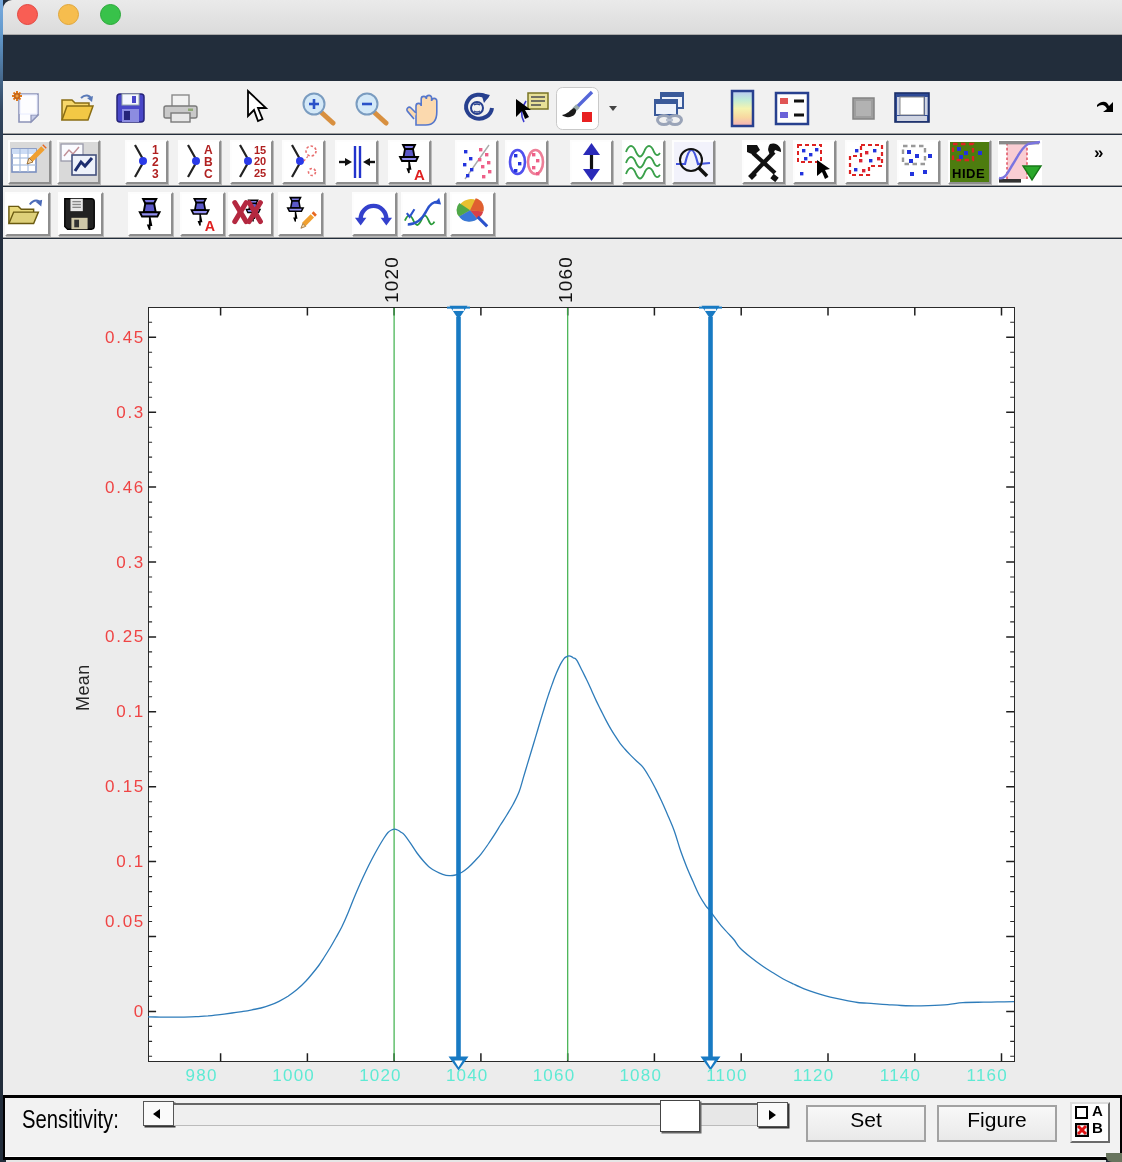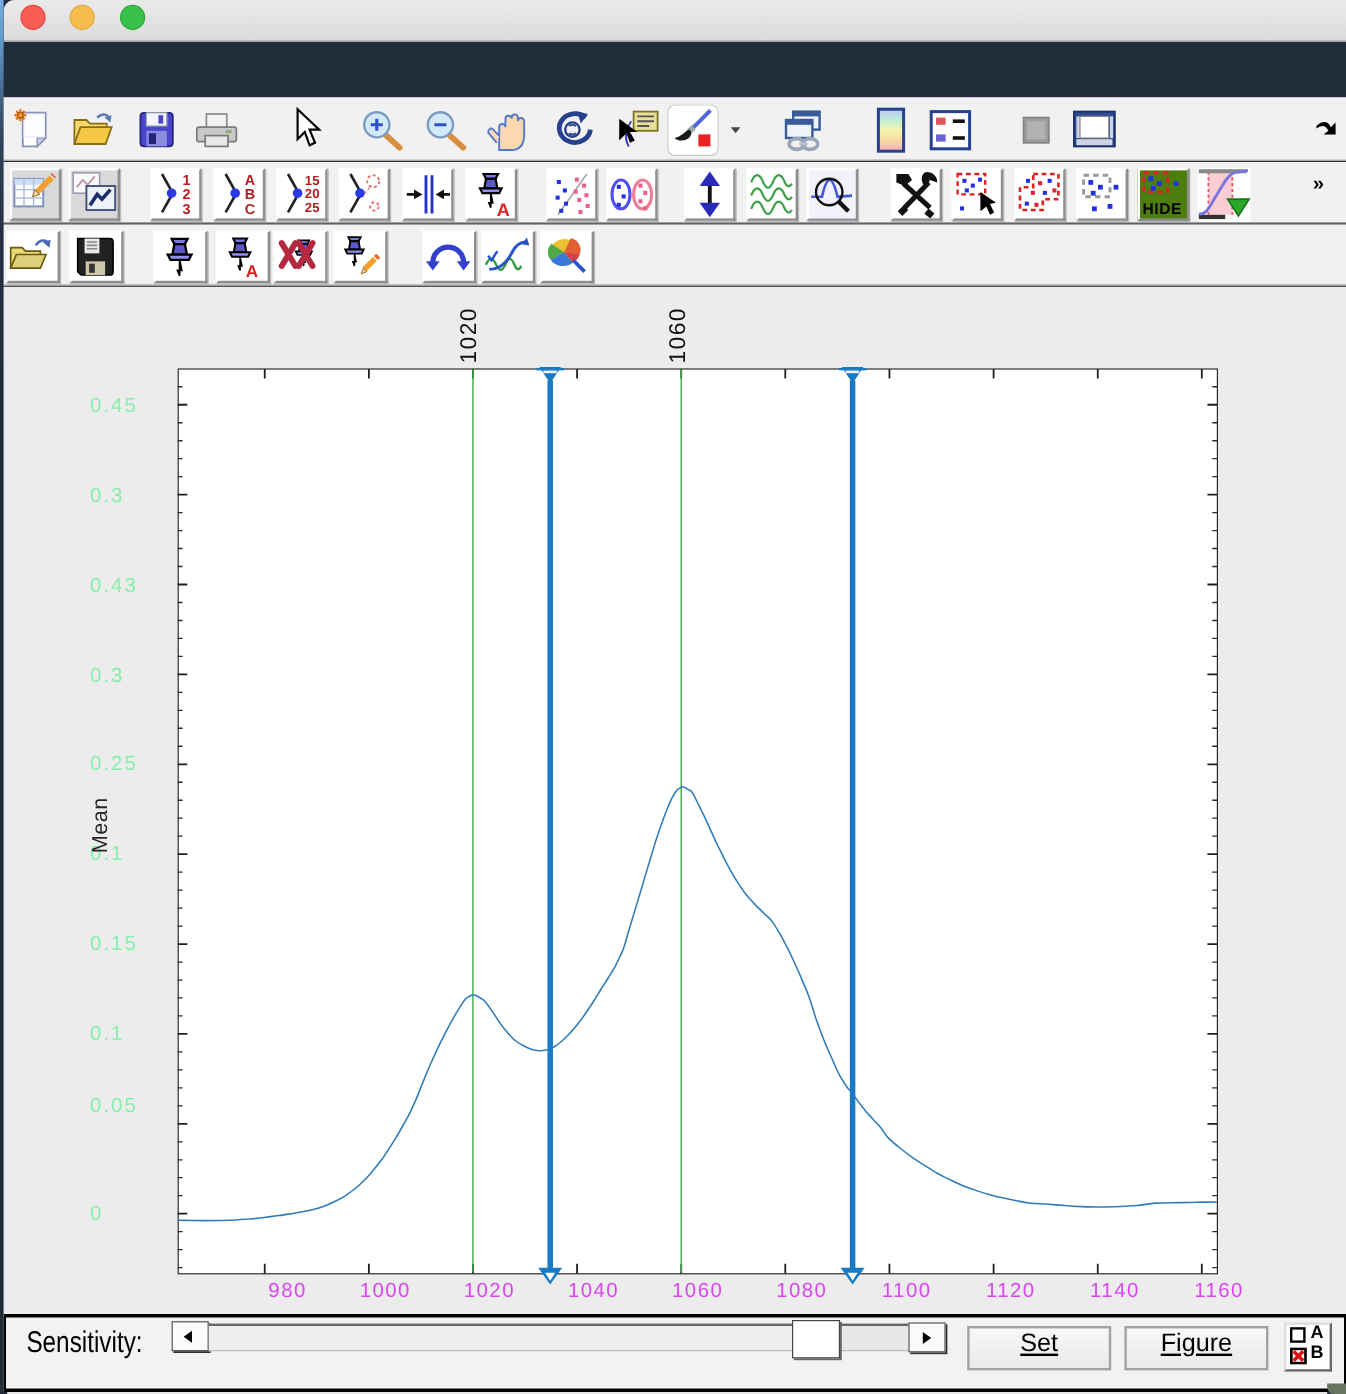--- a/index.html
+++ b/index.html
@@ -11,25 +11,25 @@
 #menubar { left:3px; top:36px; width:1119px; height:44px; background:#f9f9f9; border-bottom:1px solid #cfcfcf; }
 #menubar span { top:8px; position:absolute; font-size:21px; color:#151515; transform-origin:0 50%; }
 .tbar { left:3px; width:1119px; background:#f1f1f1; }
 #tb1 { top:81px; height:53px; border-bottom:1px solid #9e9e9e; }
 #tb2 { top:135px; height:51px; border-bottom:1px solid #9e9e9e; }
 #tb3 { top:187px; height:51px; border-bottom:1px solid #9e9e9e; }
 #figarea { left:3px; top:239px; width:1119px; height:857px; background:#ececec; }
 .btn2 { position:absolute; background:#fff; border:2px solid; border-color:#fdfdfd #8e8e8e #8e8e8e #fdfdfd; box-shadow:1px 1px 0 #bbb; }
 #panel { left:3px; top:1095px; width:1119px; height:65px; background:#f2f2f2; border:2px solid #000; border-top-width:3px; border-bottom-width:3.5px; box-shadow:inset 0 -1px 0 #fff; }
 #sens { position:absolute; left:17px; top:7px; font-size:25px; color:#000; transform:scaleX(0.81); transform-origin:0 0; }
-.pbtn { position:absolute; top:7px; height:37px; background:linear-gradient(#f8f8f8,#e9e9e9); border:2px solid #a2a2a2; font-size:21px; text-align:center; line-height:25px; color:#000;text-decoration:underline; }
+.pbtn { position:absolute; top:7px; height:37px; background:linear-gradient(#f8f8f8,#e9e9e9); border:2px solid #a2a2a2; font-size:21px; text-align:center; line-height:25px; color:#000; }
 .sbtn { position:absolute; background:#fafafa; border:1px solid #555; box-shadow:1.5px 1.5px 0 #333; }
 #plotsvg { left:0; top:0; width:1122px; height:1162px; pointer-events:none; }
-.yl { position:absolute; right:977px; width:70px; font-size:17px; color:#86efac; letter-spacing:1.7px; }
-.xl { position:absolute; top:1066px; width:70px; text-align:right; font-size:17px; color:#d946ef; letter-spacing:1.2px; }
+.yl { position:absolute; right:977px; width:70px; text-align:right; font-size:17px; color:#ef4444; letter-spacing:1.7px; }
+.xl { position:absolute; top:1066px; width:70px; text-align:left; font-size:17px; color:#5eead4; letter-spacing:1.2px; }
 .rot { position:absolute; font-size:19px; color:#111; transform:rotate(-90deg); transform-origin:0 0; white-space:nowrap; letter-spacing:1.2px; }
 #mean { position:absolute; font-size:18px; color:#262626; transform:rotate(-90deg); transform-origin:0 0; letter-spacing:0.4px; }
 .tri { position:absolute; width:0; height:0; }
 </style></head><body>
 <div id="win">
   <div class="abs" style="left:0;top:0;width:3px;height:1162px;background:linear-gradient(#79abdf 0px,#6198cb 35px,#32465f 110px,#242f40 200px,#222d3b 320px)"></div>
   <div class="abs" style="left:6px;top:1160px;width:1100px;height:2px;background:#e6e6e6"></div>
   <div class="abs" style="left:1106px;top:1153px;width:16px;height:9px;background:#68755e;z-index:3;border-bottom-left-radius:6px"></div>
   <div class="abs" id="titlebar"></div>
   <div class="tl" style="left:16.5px;background:#f95e54;border:1px solid #e24640"></div>
@@ -426,21 +426,21 @@
       <path d="M706.3,1060.6 L714.7,1060.6 L710.5,1067.2 Z" fill="#fff"></path>
     </g>
   </svg>
   <div class="yl" style="top:1001.9px">0</div>
     <div class="yl" style="top:912px">0.05</div>
     <div class="yl" style="top:852.1px">0.1</div>
     <div class="yl" style="top:777.2px">0.15</div>
     <div class="yl" style="top:702.3px">0.1</div>
     <div class="yl" style="top:627.4px">0.25</div>
     <div class="yl" style="top:552.5px">0.3</div>
-    <div class="yl" style="top:477.6px">0.43</div>
+    <div class="yl" style="top:477.6px">0.46</div>
     <div class="yl" style="top:402.7px">0.3</div>
     <div class="yl" style="top:327.8px">0.45</div>
   <div class="xl" style="left:185.6px">980</div>
     <div class="xl" style="left:272.37px">1000</div>
     <div class="xl" style="left:359.14px">1020</div>
     <div class="xl" style="left:445.90999999999997px">1040</div>
     <div class="xl" style="left:532.68px">1060</div>
     <div class="xl" style="left:619.4499999999999px">1080</div>
     <div class="xl" style="left:706.22px">1100</div>
     <div class="xl" style="left:792.99px">1120</div>

